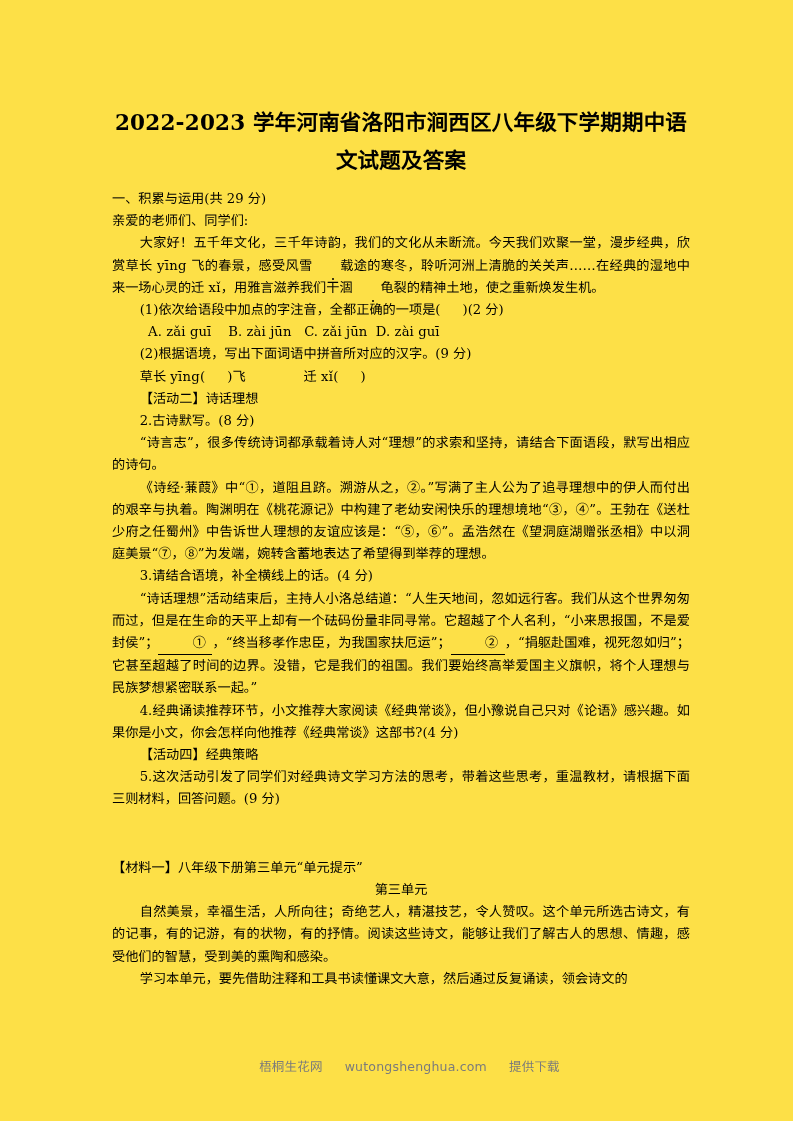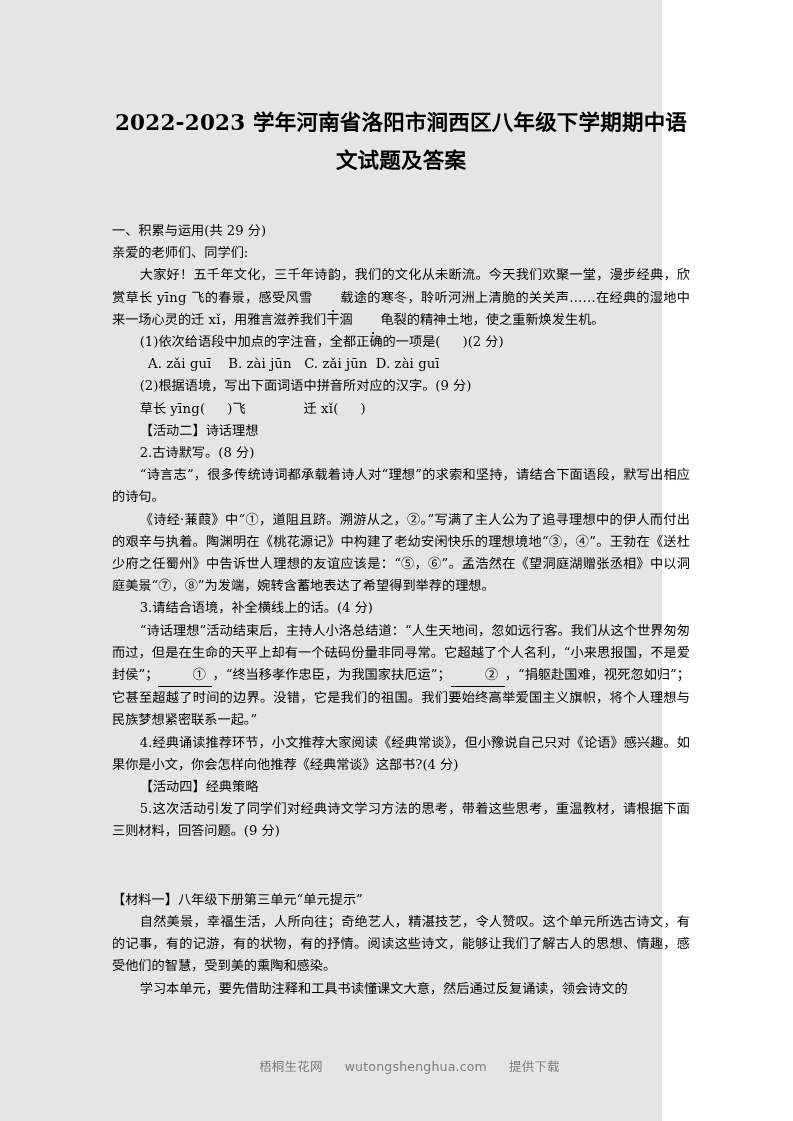--- a/index.html
+++ b/index.html
@@ -12,23 +12,23 @@
     height: 1121px;
     position: relative;
     font-family: "DejaVu Serif", "Liberation Serif", serif;
     color: #000000;
     overflow: hidden;
   }
 
   .page {
     position: absolute;
     left: 0; top: 0;
-    width: 662px;
+    width: 793px;
     height: 1121px;
-    background: #e5e5e5;
+    background: #fde047;
   }
 
   
   .doc-title {
     position: absolute;
     left: 112px;
     top: 104px;
     width: 578px;
     font-size: 21.5px;
     font-weight: bold;
@@ -42,21 +42,20 @@
   .body-block {
     position: absolute;
     left: 112px;
     top: 188px;
     width: 578px;
     font-size: 13.2px;
     line-height: 22.2px;
     text-align: justify;
     text-justify: inter-character;
     font-family: "DejaVu Serif", "Liberation Serif", serif;
-    margin-top: 32px;
   }
 
   p.pl {
     margin: 0;
     text-align: justify;
     text-justify: inter-character;
   }
   p.ind2 { text-indent: 2.1em; }
   p.ind0 { text-indent: 0; }
   p.center { text-align: center; text-indent: 0; }
@@ -172,20 +171,21 @@
     <p class="pl ind2">4.经典诵读推荐环节，小文推荐大家阅读《经典常谈》，但小豫说自己只对《论语》感兴趣。如果你是小文，你会怎样向他推荐《经典常谈》这部书?(4 分)</p>
 
     <p class="pl ind2">【活动四】经典策略</p>
 
     <p class="pl ind2">5.这次活动引发了同学们对经典诗文学习方法的思考，带着这些思考，重温教材，请根据下面三则材料，回答问题。(9 分)</p>
 
     <div class="gap-lg"></div>
 
     <p class="pl ind0">【材料一】八年级下册第三单元“单元提示”</p>
 
+    <p class="pl center">第三单元</p>
 
     <p class="pl ind2">自然美景，幸福生活，人所向往；奇绝艺人，精湛技艺，令人赞叹。这个单元所选古诗文，有的记事，有的记游，有的状物，有的抒情。阅读这些诗文，能够让我们了解古人的思想、情趣，感受他们的智慧，受到美的熏陶和感染。</p>
 
     <p class="pl ind2">学习本单元，要先借助注释和工具书读懂课文大意，然后通过反复诵读，领会诗文的</p>
 
   </div>
 
   <div class="footer">
     <span>梧桐生花网</span><span class="site">wutongshenghua.com</span><span>提供下载</span>
   </div>

